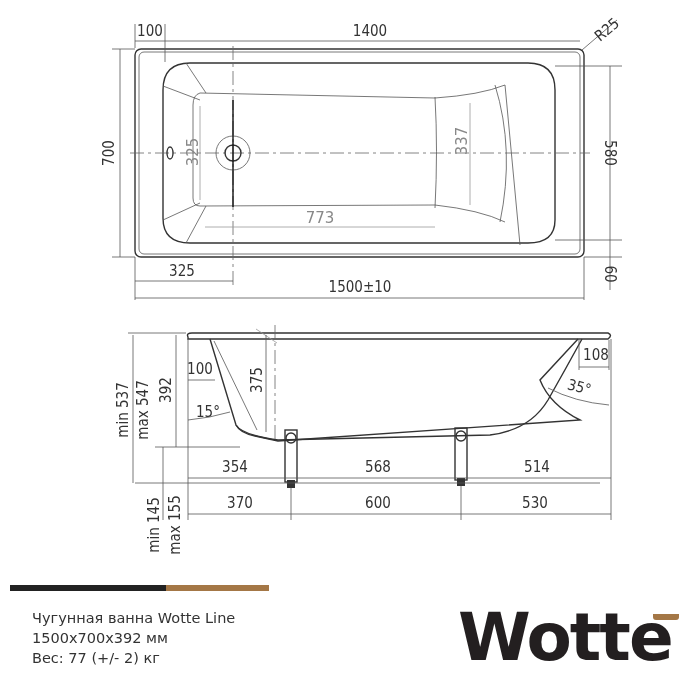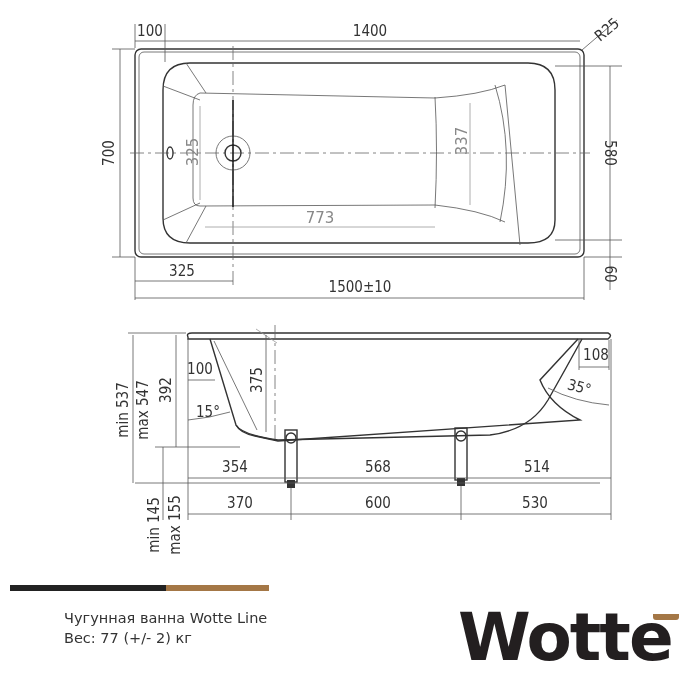--- a/index.html
+++ b/index.html
@@ -8,21 +8,21 @@
   .dim { font-family: "DejaVu Sans", sans-serif; font-size: 15px; fill: #333; font-stretch: condensed; }
   .dimg { font-family: "DejaVu Sans", sans-serif; font-size: 15px; fill: #888; }
   .ln { stroke: #333; fill: none; stroke-width: 1.4; }
   .thin { stroke: #555; fill: none; stroke-width: 0.8; }
   .gray { stroke: #999; fill: none; stroke-width: 0.8; }
   .dash { stroke: #666; fill: none; stroke-width: 0.8; stroke-dasharray: 14 4 3 4; }
   .bar { position: absolute; top: 585px; height: 6px; }
   .bar-dark { left: 10px; width: 156px; background: #222; }
   .bar-gold { left: 166px; width: 103px; background: #a47746; }
   .info { position: absolute; left: 32px; top: 608px; font-family: "DejaVu Sans", sans-serif; font-size: 14.5px; line-height: 20px; color: #333; }
-  .info div { white-space: nowrap; margin-left: 32px; }
+  .info div { white-space: nowrap; }
   .logo { position: absolute; left: 458px; top: 598px; font-family: "DejaVu Sans", sans-serif; font-weight: bold; font-size: 66px; letter-spacing: -2px; color: #231f20; line-height: 80px; }
   .logo-accent { position: absolute; left: 653px; top: 614px; width: 26px; height: 6px; background: #a47746; border-radius: 0 0 3px 3px; }
 </style>
 </head>
 <body>
 
 <svg id="drawing" viewBox="0 0 700 700" xmlns="http://www.w3.org/2000/svg">
 
   <g>
 
@@ -147,17 +147,18 @@
     <text x="378" y="508" class="dim" text-anchor="middle">600</text>
     <text x="535" y="508" class="dim" text-anchor="middle">530</text>
   </g>
 </svg>
 
 <div class="bar bar-dark"></div>
 <div class="bar bar-gold"></div>
 
 <div class="info">
   <div>Чугунная ванна Wotte Line</div>
+  <div>1500x700x392 мм</div>
   <div>Вес: 77 (+/- 2) кг</div>
 </div>
 
 <div class="logo">Wotte</div>
 <div class="logo-accent"></div>
 
 </body></html>

